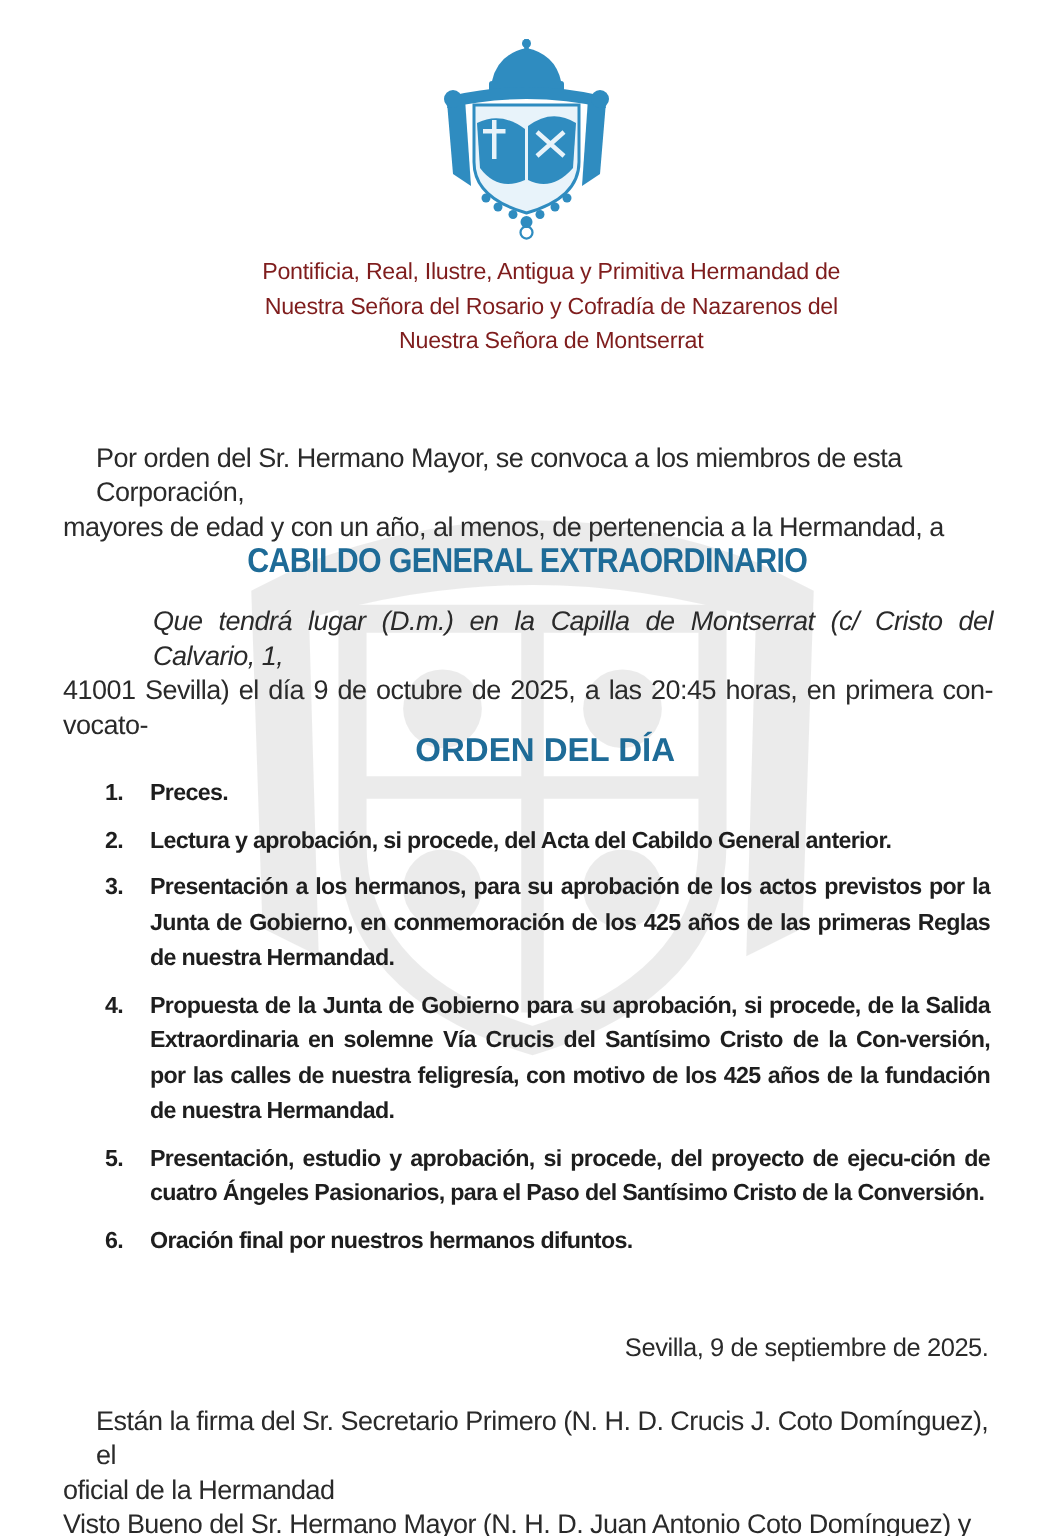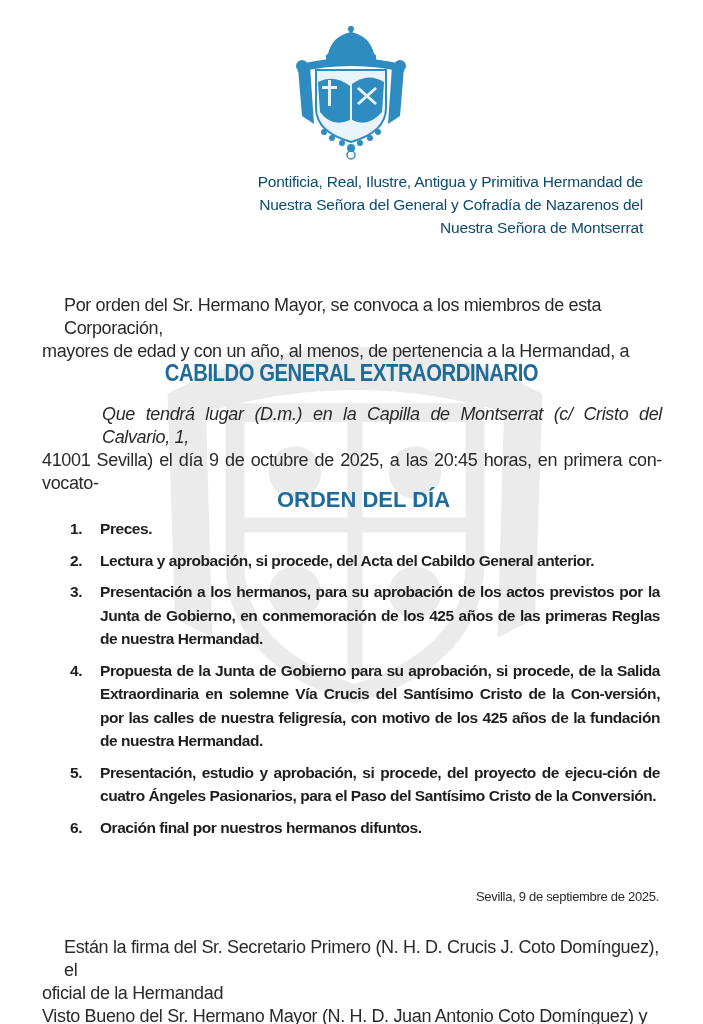--- a/index.html
+++ b/index.html
@@ -1,35 +1,35 @@
 <!DOCTYPE html>
 <html><head>
 <meta charset="utf-8">
 <style>
   html, body { margin:0; padding:0; }
   body { width:703px; height:1024px; background:#ffffff; position:relative; overflow:hidden;
          font-family:"Liberation Sans", "DejaVu Sans", sans-serif; color:#222; }
   .watermark { position:absolute; left:130px; top:300px; width:450px; height:420px; opacity:0.09; z-index:0; }
   .crest { position:absolute; left:292px; top:24px; width:118px; height:136px; z-index:1; }
-  .header { position:absolute; left:60px; top:170px; width:583px; text-align:right; color:#0c4a6e;
+  .header { position:absolute; left:76px; top:170px; width:583px; text-align:center; color:#7f1d1d;
             font-size:15.5px; line-height:23px; z-index:1; letter-spacing:-0.2px; }
   .p { position:absolute; z-index:1; font-size:18px; line-height:23px; color:#2a2a2a; letter-spacing:-0.35px; }
   .intro { left:42px; top:294px; width:620px; }
   .intro .l1 { padding-left:22px; display:block; }
   .title { position:absolute; left:0; top:360px; width:703px; text-align:center; color:#1e6b97;
            font-weight:bold; font-size:23px; letter-spacing:-0.5px; z-index:1; transform:scaleX(0.88); }
   .convoc { left:42px; top:403px; width:620px; text-align:justify; }
   .convoc .l1 { padding-left:60px; display:block;font-style:italic; }
   .orden-title { position:absolute; left:12px; top:487px; width:703px; text-align:center; color:#1e6b97;
                  font-weight:bold; font-size:22px; z-index:1; }
   .list { position:absolute; left:70px; top:517px; width:590px; z-index:1; margin:0; padding:0; list-style:none; }
   .list li { position:relative; padding-left:30px; font-weight:bold; font-size:15.5px; line-height:23.5px;
              color:#1e1e1e; margin-bottom:8px; letter-spacing:-0.45px; text-align:justify; }
   .list li .num { position:absolute; left:0; top:0; }
-  .date { position:absolute; right:44px; top:889px; font-size:13px; color:#2a2a2a; z-index:1; letter-spacing:-0.3px; }
+  .date { position:absolute; right:44px; top:889px; font-size:17px; color:#2a2a2a; z-index:1; letter-spacing:-0.3px; }
   .firma { left:42px; top:936px; width:620px; }
   .firma .l1 { padding-left:22px; display:block; }
 </style>
 </head>
 <body>
 
 <svg class="watermark" viewBox="0 0 120 112">
   <g fill="#333">
     <path d="M20 20 Q60 5 100 20 L100 30 Q60 18 20 30 Z"></path>
     <path d="M28 30 L92 30 L92 70 Q92 95 60 105 Q28 95 28 70 Z" fill="none" stroke="#333" stroke-width="5"></path>
@@ -71,21 +71,21 @@
     <circle cx="68" cy="119" r="3"></circle>
       <circle cx="78" cy="114" r="3"></circle>
       <circle cx="86" cy="108" r="3"></circle>
     <circle cx="59" cy="124" r="4"></circle>
     <circle cx="59" cy="131" r="4" fill="none" stroke="#2f8cc0" stroke-width="1.5"></circle>
   </g>
 </svg>
 
 <div class="header">
   <div>Pontificia, Real, Ilustre, Antigua y Primitiva Hermandad de</div>
-  <div>Nuestra Señora del General y Cofradía de Nazarenos del</div>
+  <div>Nuestra Señora del Rosario y Cofradía de Nazarenos del</div>
   <div>Nuestra Señora de Montserrat</div>
 </div>
 
 <div class="p intro">
   <span class="l1">Por orden del Sr. Hermano Mayor, se convoca a los miembros de esta Corporación,</span>
   <span>mayores de edad y con un año, al menos, de pertenencia a la Hermandad, a</span>
 </div>
 
 <div class="title">CABILDO GENERAL EXTRAORDINARIO</div>
 

